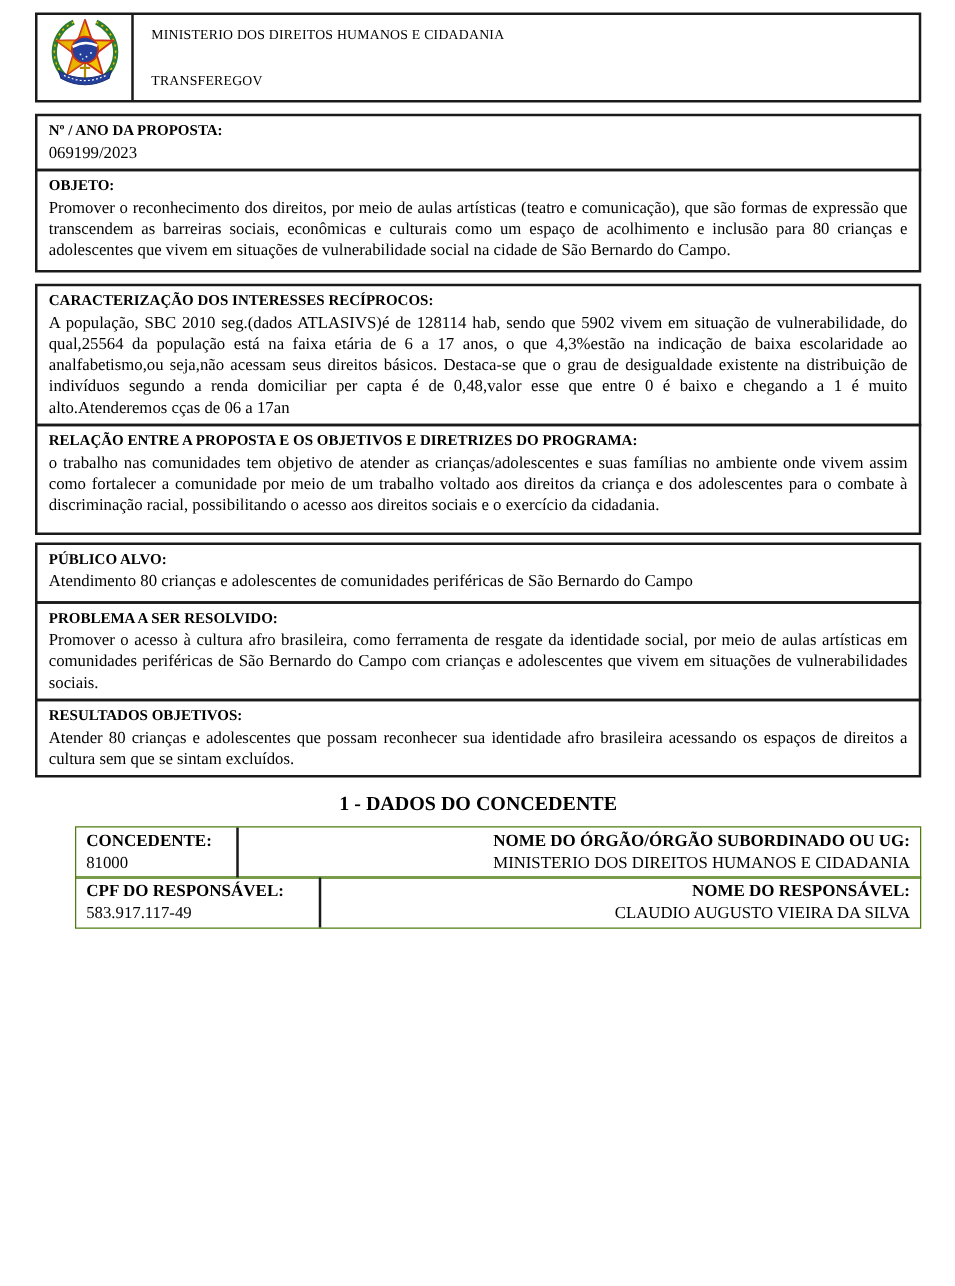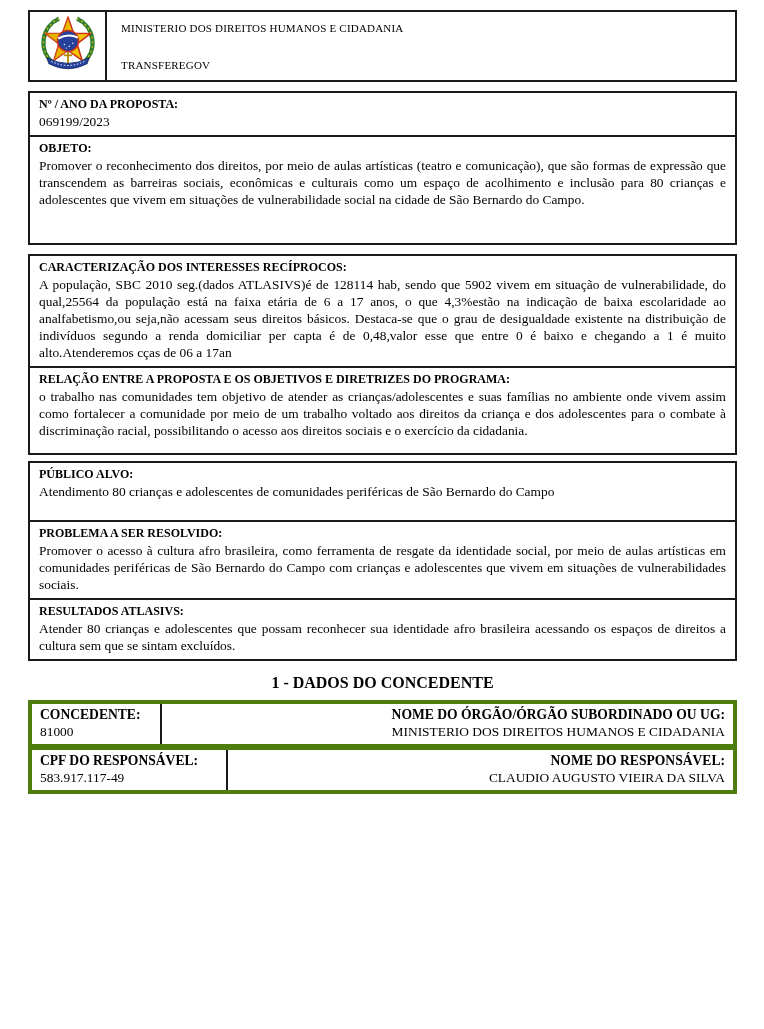--- a/index.html
+++ b/index.html
@@ -41,37 +41,38 @@
   .box {
     border:2px solid #1a1a1a;
     padding:3px 9px 5px 9px;
     font-size:13.4px;
     line-height:17px;
     box-sizing:border-box;
   }
   .box + .box { margin-top:-2px; }
   .box .hd { font-weight:bold; font-size:12px; }
   .box p { margin:0; text-align:justify; }
-  .pad-b-lg { padding-bottom:35px; }
+  .pad-b-lg { padding-bottom:8px; }
   .pad-b-md { padding-bottom:14px; }
-  .pad-b-sm { padding-bottom:20px; }
+  .pad-b-sm { padding-bottom:8px; }
 
   
   .section-title {
     text-align:center;
     font-weight:bold;
     font-size:16px;
     margin:13px 0 8px 0;
   }
 
   
   .trow {
     display:flex;
-    border:4px solid #4d7c0f;
+    border:1px solid #4d7c0f;
     box-sizing:border-box;
+    margin-left:32px;
   }
   .trow + .trow { margin-top:-2px; }
   .tcell {
     padding:2px 8px 4px 8px;
     font-size:13.4px;
     line-height:17px;
     box-sizing:border-box;
   }
   .tcell .tlabel { font-weight:bold; font-size:13.6px; }
   .tcell-div { border-right:2px solid #1a1a1a; }
@@ -144,21 +145,21 @@
   <div class="stack-tight">
     <div class="box pad-b-sm">
       <div class="hd">PÚBLICO ALVO:</div>
       <p>Atendimento 80 crianças e adolescentes de comunidades periféricas de São Bernardo do Campo</p>
     </div>
     <div class="box">
       <div class="hd">PROBLEMA A SER RESOLVIDO:</div>
       <p>Promover o acesso à cultura afro brasileira, como ferramenta de resgate da identidade social, por meio de aulas artísticas em comunidades periféricas de São Bernardo do Campo com crianças e adolescentes que vivem em situações de vulnerabilidades sociais.</p>
     </div>
     <div class="box">
-      <div class="hd">RESULTADOS ATLASIVS:</div>
+      <div class="hd">RESULTADOS OBJETIVOS:</div>
       <p>Atender 80 crianças e adolescentes que possam reconhecer sua identidade afro brasileira acessando os espaços de direitos a cultura sem que se sintam excluídos.</p>
     </div>
   </div>
 
   <div class="section-title">1 - DADOS DO CONCEDENTE</div>
 
   <div>
     <div class="trow">
       <div class="tcell tcell-div w-concedente">
         <div class="tlabel">CONCEDENTE:</div>

